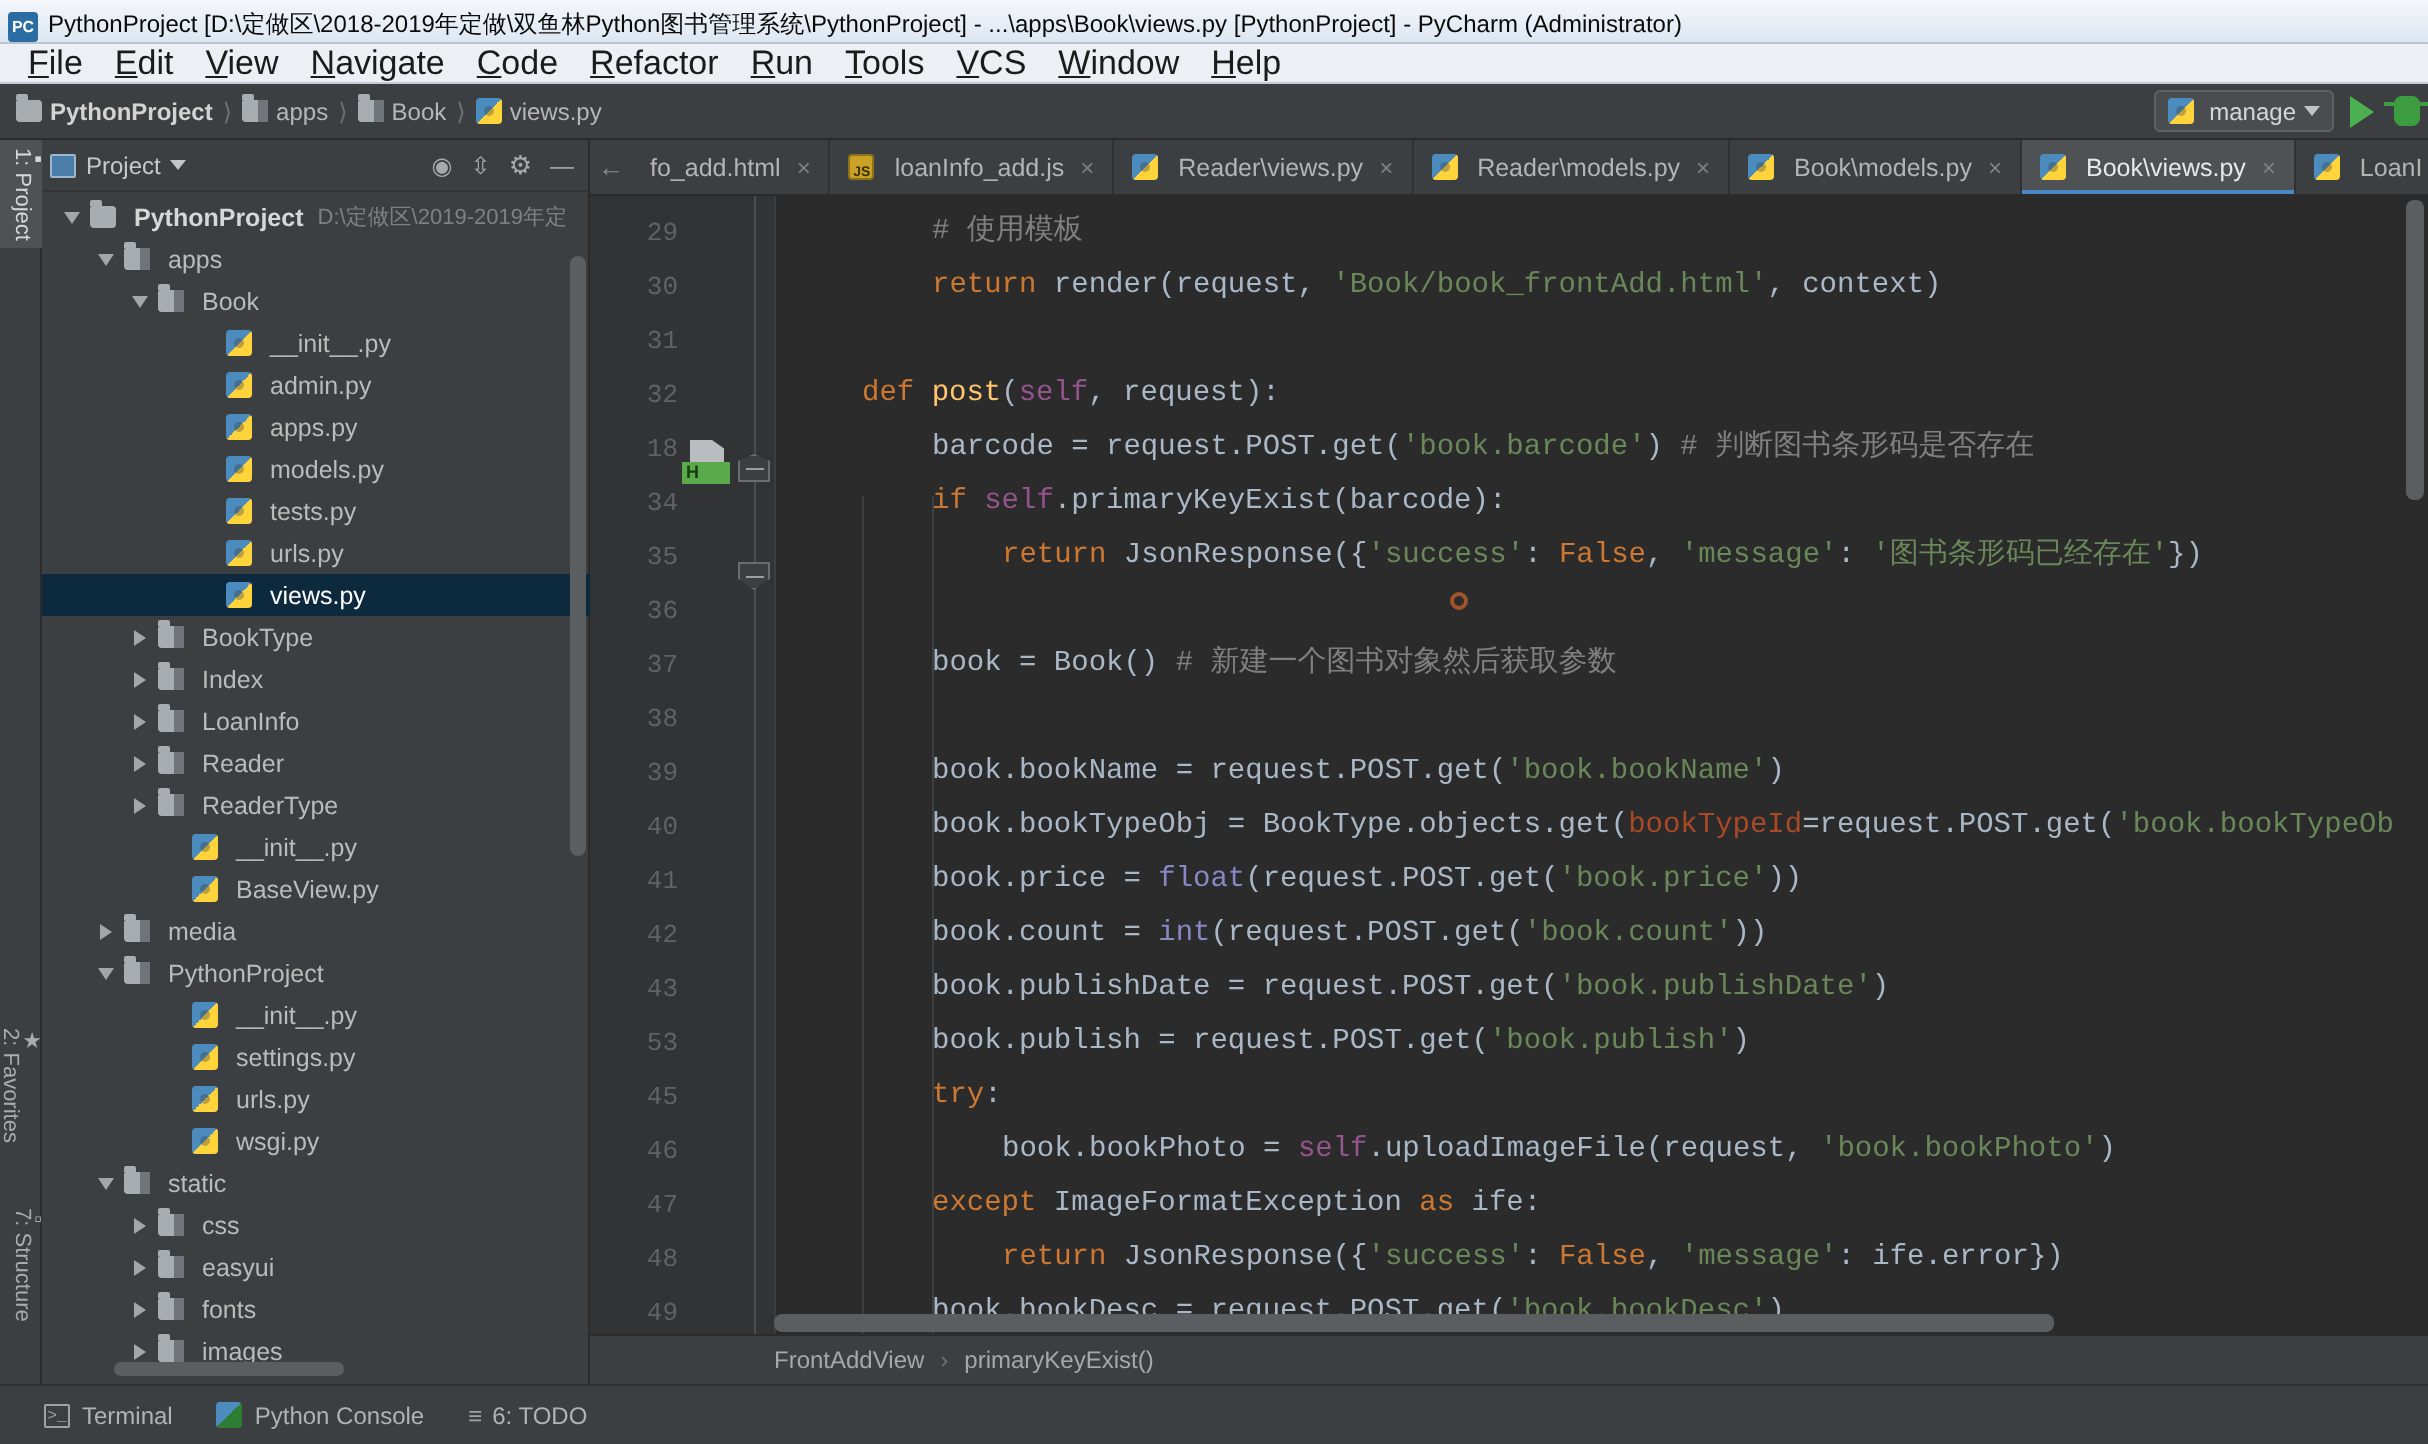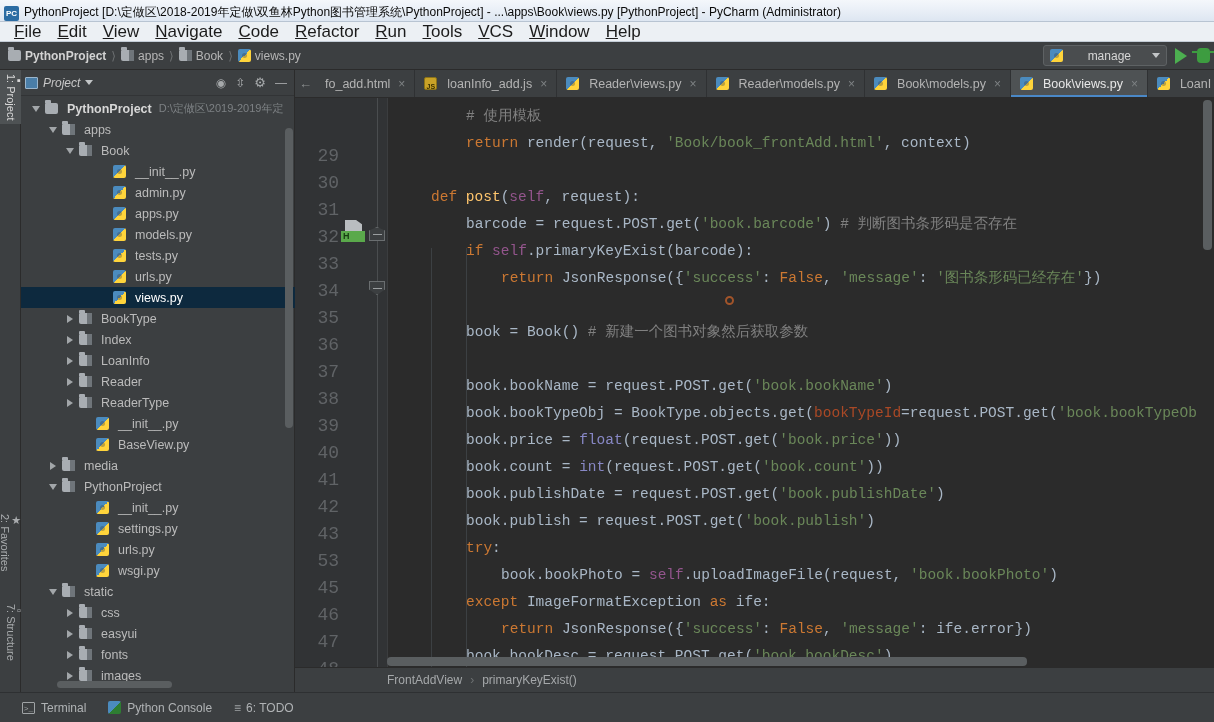--- a/index.html
+++ b/index.html
@@ -73,21 +73,21 @@
   }
   .ic-js {
     width: 13px; height: 13px; background: #c9a227; border-radius: 2px;
     color: #3a3000; font-size: 7px; font-weight: bold; text-align: center;
     line-height: 18px; font-family: "Liberation Sans", sans-serif;
     border: 1px solid #8c7318;
   }
 
   .navbar-right { margin-left: auto; display: flex; align-items: center; padding-right: 4px; }
   .runconfig {
-    display: flex; align-items: center; gap: 21px; height: 21px;
+    display: flex; align-items: center; gap: 4px; height: 21px;
     padding: 0 6px; border: 1px solid #5e6264; border-radius: 3px;
     background: #4a4d4f; font-size: 12px; color: #d6d6d6; margin-right: 8px;
   }
   .caret-down {
     width: 0; height: 0; border-left: 4px solid transparent; border-right: 4px solid transparent;
     border-top: 5px solid #c2c5c7;
   }
   .run-btn {
     width: 0; height: 0; border-top: 8px solid transparent; border-bottom: 8px solid transparent;
     border-left: 12px solid #4caf50; margin-right: 10px;
@@ -116,21 +116,21 @@
 
   
   .projpanel {
     position: absolute; left: 21px; top: 70px; width: 274px; height: 622px;
     background: #3c3f41; border-right: 1px solid #2b2b2b;
   }
   .proj-header {
     height: 26px; display: flex; align-items: center; padding: 0 4px;
     background: #3c3f41; border-bottom: 1px solid #323436;
   }
-  .proj-title { font-size: 12px; color: #c8c8c8; display: flex; align-items: center; gap: 5px; font-style: italic; }
+  .proj-title { font-size: 12px; color: #c8c8c8; display: flex; align-items: center; gap: 5px; }
   .proj-sqicon {
     width: 13px; height: 12px; background: #4a7ea8; border: 1px solid #9bb6cd; border-radius: 1px;
   }
   .proj-tools { margin-left: auto; display: flex; align-items: center; gap: 9px; padding-right: 3px; }
   .tool-ic { color: #a6a9ab; font-size: 12px; line-height: 12px; }
   .tool-ic.gear { font-size: 13px; }
 
   .tree {
     position: absolute; left: 0; top: 26px; width: 274px; height: 596px;
     overflow: hidden; padding-top: 2px;
@@ -187,22 +187,22 @@
   .editor {
     position: absolute; left: 295px; top: 98px; width: 919px; height: 569px;
     background: #2b2b2b; overflow: hidden;
   }
   .gutter {
     position: absolute; left: 0; top: 0; width: 93px; height: 569px;
     background: #313335; border-right: 1px solid #3b3d3f;
   }
   .lineno {
     position: absolute; left: 0; width: 44px; text-align: right;
-    font-family: "Liberation Mono", monospace; font-size: 18px; color: #606366;
-    height: 27px; line-height: 27px; margin-top: 40px;
+    font-family: "Liberation Mono", monospace; font-size: 13px; color: #606366;
+    height: 27px; line-height: 27px;
   }
   .foldline {
     position: absolute; left: 82px; top: 0; width: 1px; height: 569px; background: #4a4d4f;
   }
   .codearea {
     position: absolute; left: 93px; top: 0; right: 0; height: 569px;
   }
   .cl {
     position: absolute; left: 0; height: 27px; line-height: 27px; white-space: nowrap;
     font-family: "Liberation Mono", monospace; font-size: 14.5px; color: #a9b7c6;
@@ -599,21 +599,21 @@
       <div class="foldmark up" style="top:129px;">
           <span class="bar"></span>
         </div>
       <div class="foldmark dn" style="top:183px;">
           <span class="bar"></span>
         </div>
     <div class="lineno" style="top: 5px;">29</div>
         <div class="lineno" style="top: 32px;">30</div>
         <div class="lineno" style="top: 59px;">31</div>
         <div class="lineno" style="top: 86px;">32</div>
-        <div class="lineno" style="top: 113px;">33</div>
+        <div class="lineno" style="top: 113px;">18</div>
         <div class="lineno" style="top: 140px;">34</div>
         <div class="lineno" style="top: 167px;">35</div>
         <div class="lineno" style="top: 194px;">36</div>
         <div class="lineno" style="top: 221px;">37</div>
         <div class="lineno" style="top: 248px;">38</div>
         <div class="lineno" style="top: 275px;">39</div>
         <div class="lineno" style="top: 302px;">40</div>
         <div class="lineno" style="top: 329px;">41</div>
         <div class="lineno" style="top: 356px;">42</div>
         <div class="lineno" style="top: 383px;">43</div>

